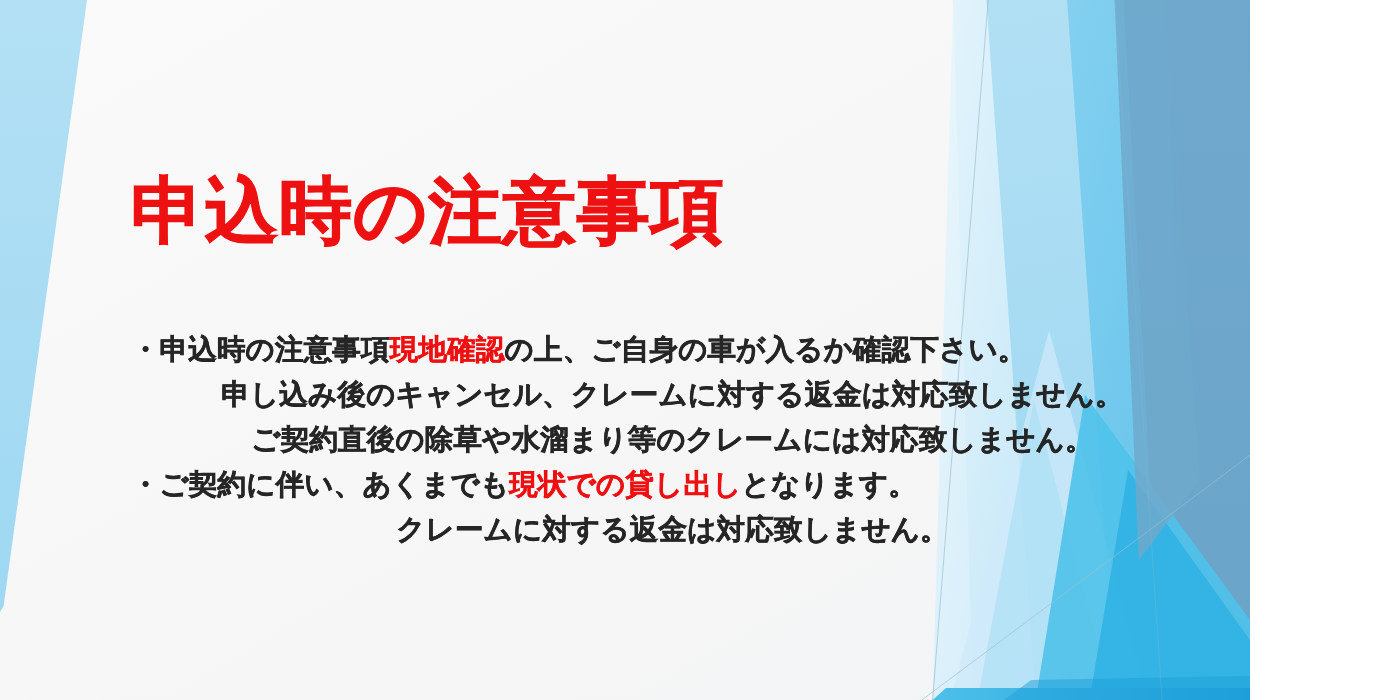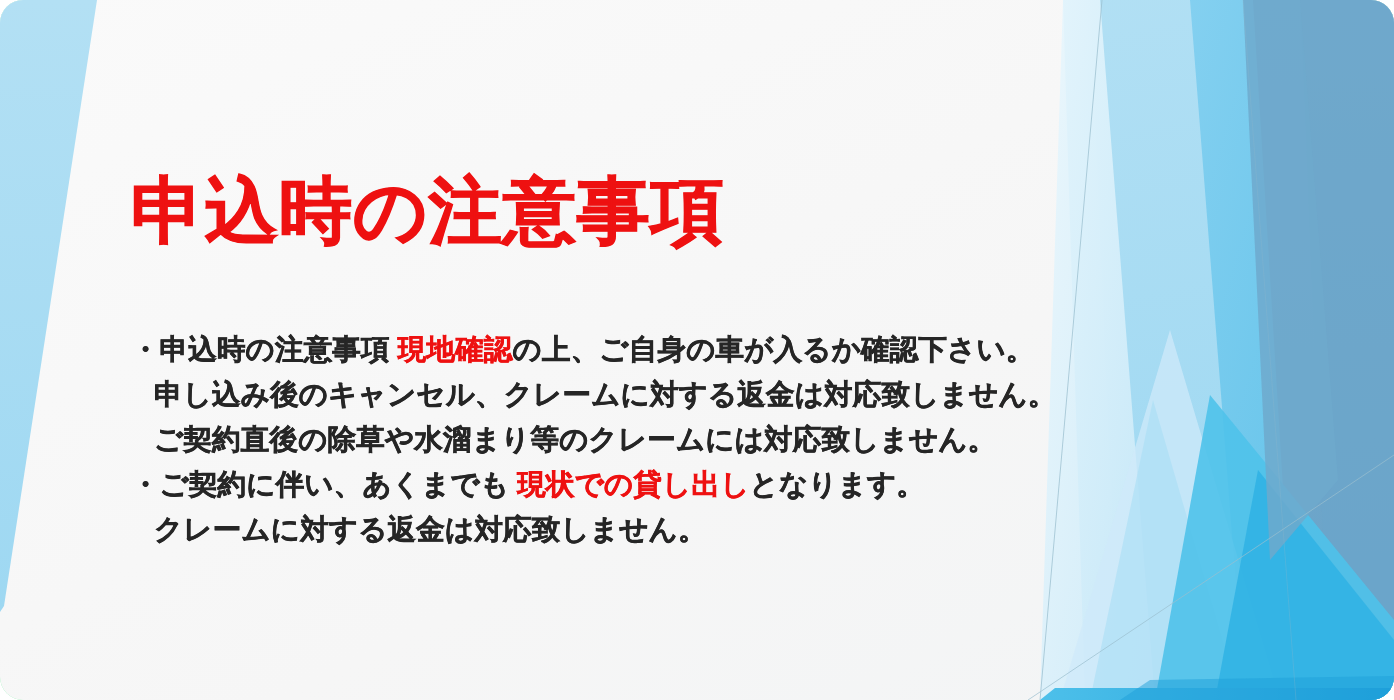--- a/index.html
+++ b/index.html
@@ -6,25 +6,24 @@
     margin: 0;
     padding: 0;
     background: #ffffff;
   }
   body {
     font-family: "Liberation Sans", "DejaVu Sans", sans-serif;
   }
 
   #slide {
     position: relative;
-    width: 1394px;
+    width: 1250px;
     height: 700px;
     overflow: hidden;
     background: #86efac;
-    border-radius: 23px;
   }
 
   
   .bg-layer {
     position: absolute;
     inset: 0;
     width: 100%;
     height: 100%;
     pointer-events: none;
   }
@@ -59,24 +58,24 @@
     font-size: 28.5px;
     line-height: 45px;
     font-weight: bold;
     color: #262626;
     white-space: nowrap;
     letter-spacing: 0.2px;
     -webkit-text-stroke: 0.5px #262626;
   }
   .body-line.indent {
     padding-left: 23px;
+    text-align: center;
   }
   .hl {
     color: #ee1111;
-    margin-left: 8px;
     -webkit-text-stroke: 0.5px #ee1111;
   }
   .bullet-mark {
     letter-spacing: 0px;
   }
 </style>
 </head>
 <body>
 
 <div id="slide">

